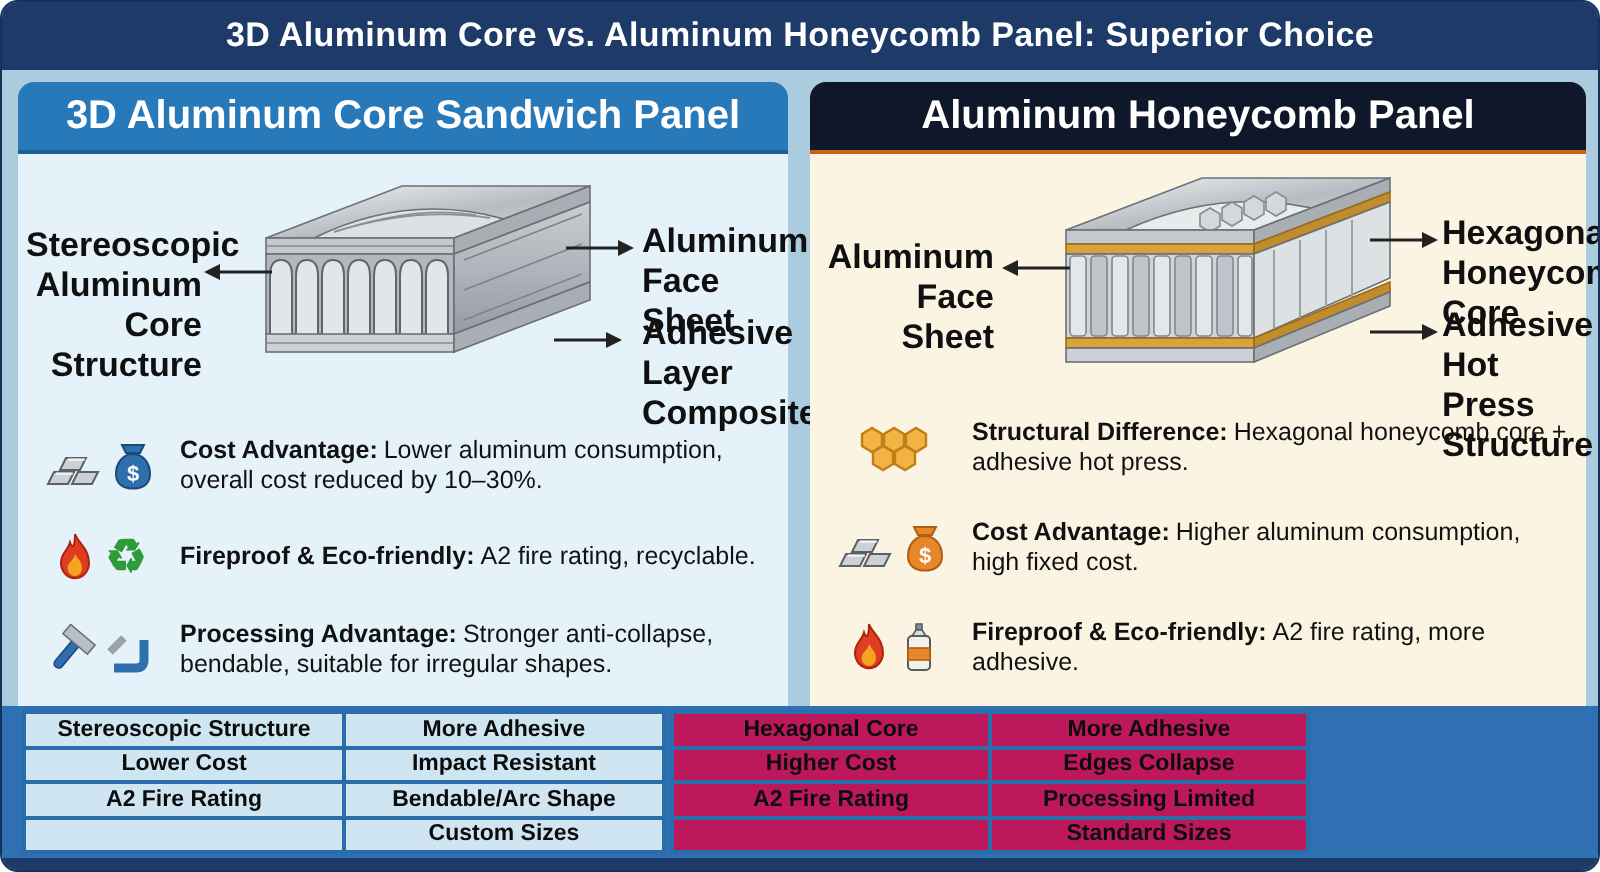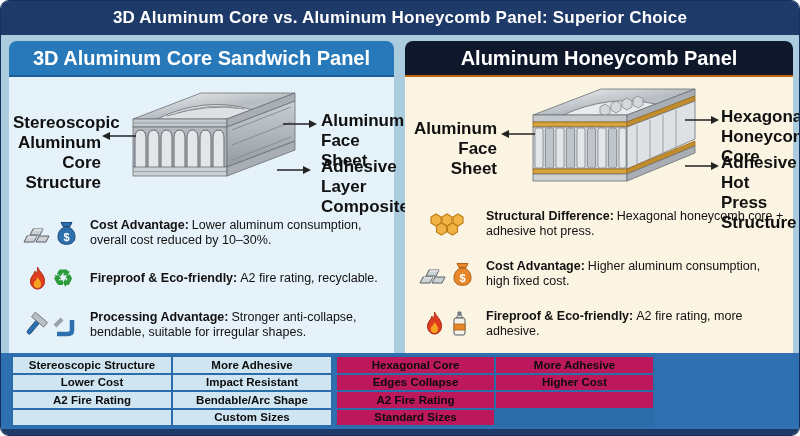--- a/index.html
+++ b/index.html
@@ -319,22 +319,23 @@
       <div class="cell">A2 Fire Rating</div>
       <div class="cell">Bendable/Arc Shape</div>
       <div class="cell"></div>
       <div class="cell">Custom Sizes</div>
     </div>
 
 
     <div class="feat-table rt">
       <div class="cell">Hexagonal Core</div>
       <div class="cell">More Adhesive</div>
+      <div class="cell">Higher Cost</div>
       <div class="cell">Edges Collapse</div>
-      <div class="cell">Higher Cost</div>
       <div class="cell">A2 Fire Rating</div>
+      <div class="cell">Processing Limited</div>
       <div class="cell"></div>
       <div class="cell">Standard Sizes</div>
     </div>
   </div>
 
   <div class="bottom-strip"></div>
 </div>
 
 </body></html>

